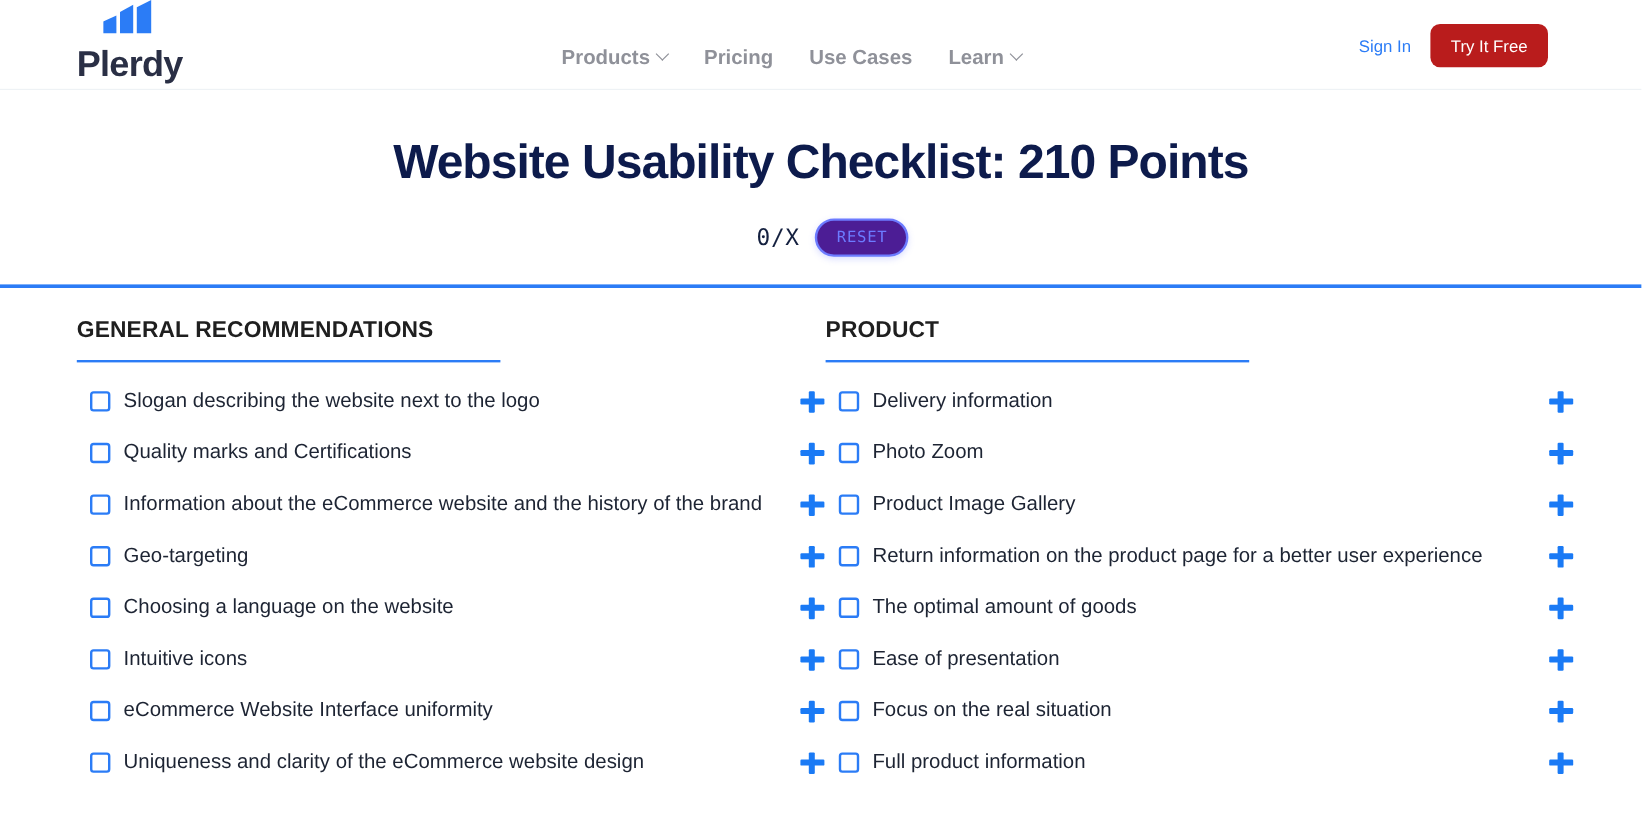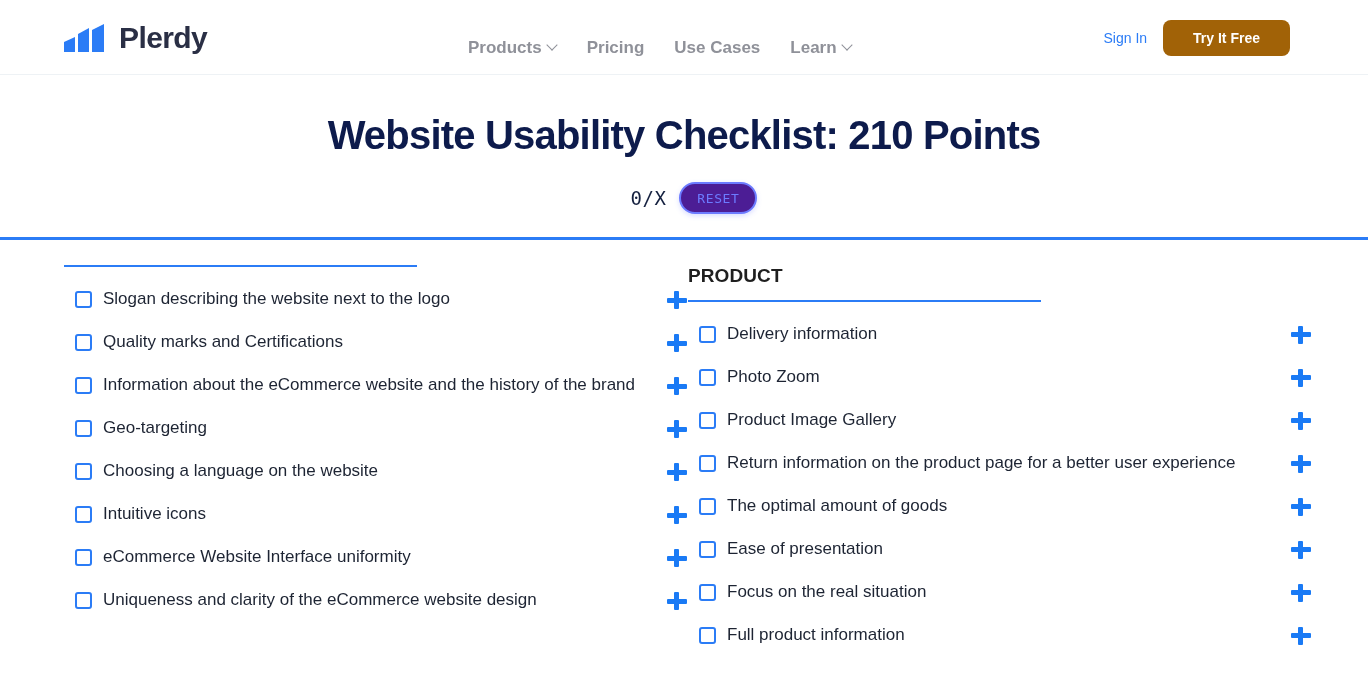--- a/index.html
+++ b/index.html
@@ -25,20 +25,21 @@
 
   .brand {
     position: absolute;
     left: 64px;
     top: 0;
     height: 75px;
     display: flex;
     align-items: center;
     gap: 11px;
     text-decoration: none;
+    flex-direction: column;
   }
 
   .logo-mark { display: block; }
 
   .brand-name {
     font-size: 30px;
     font-weight: bold;
     color: #2a2f45;
     letter-spacing: -0.6px;
     line-height: 1;
@@ -95,27 +96,27 @@
   }
 
   .signin-link {
     font-size: 14px;
     color: #2b7cf6;
     text-decoration: none;
     white-space: nowrap;
   }
 
   .cta-button {
-    background: #a16207;
+    background: #b91c1c;
     color: #ffffff;
     font-size: 14px;
-    font-weight: bold;
+    font-weight: normal;
     border: none;
     border-radius: 8px;
-    padding: 11px 30px;
+    padding: 11px 17px;
     cursor: pointer;
     white-space: nowrap;
     line-height: 1;
     font-family: "Liberation Sans", sans-serif;
   }
 
   
   .hero {
     padding-top: 38px;
     text-align: center;
@@ -304,20 +305,21 @@
     <button class="reset-button">RESET</button>
   </div>
 
   <div class="hr-blue"></div>
 </section>
 
 <main class="columns">
 
   <section class="column">
     <div class="column-head">
+      <h2 class="column-title">GENERAL RECOMMENDATIONS</h2>
       <div class="column-rule"></div>
     </div>
     <ul class="items">
       <li class="item">
         <span class="checkbox"></span>
         <span class="item-label">Slogan describing the website next to the logo</span>
         <span class="plus-icon"></span>
       </li>
       <li class="item">
         <span class="checkbox"></span>

